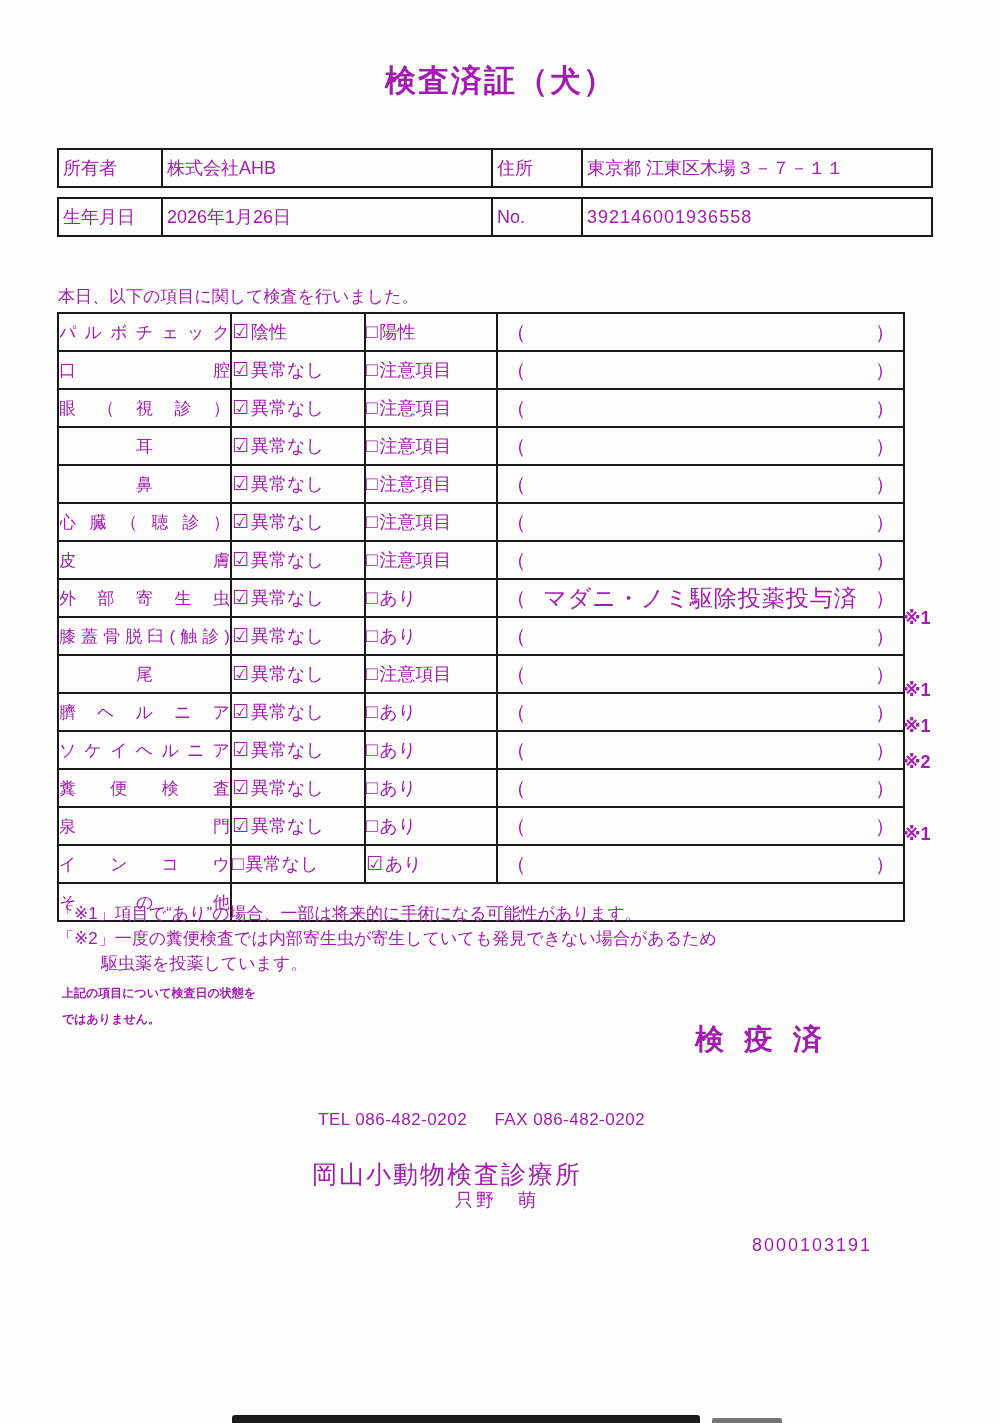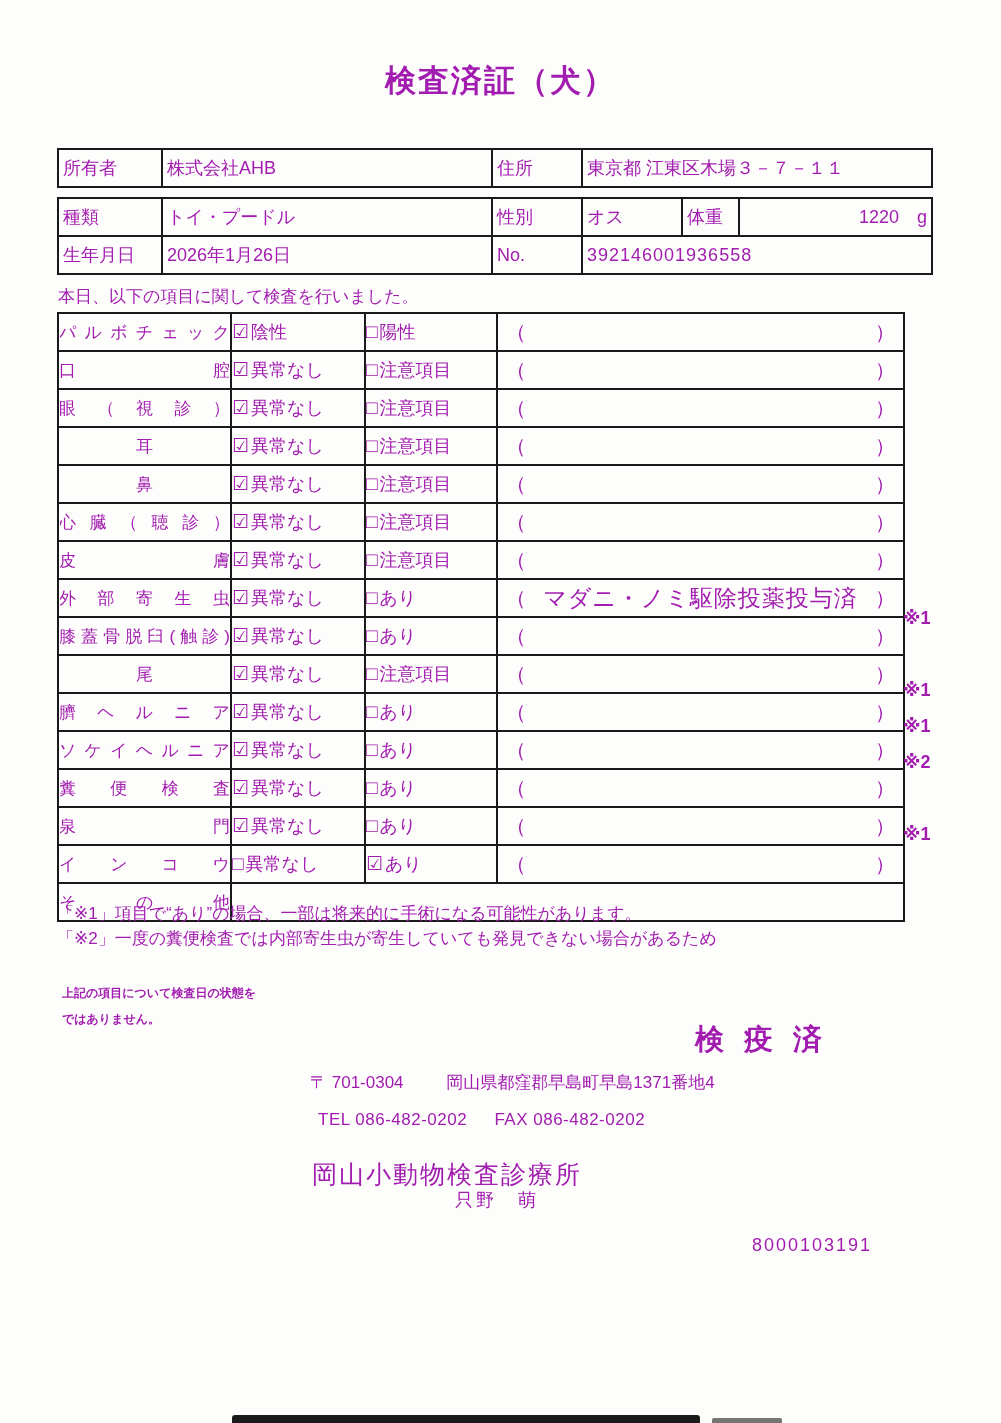--- a/index.html
+++ b/index.html
@@ -92,33 +92,20 @@
   <table class="tbl dog-tbl">
     <colgroup>
         <col style="width:104px">
         <col style="width:330px">
         <col style="width:90px">
         <col style="width:100px">
         <col style="width:57px">
         <col style="width:193px">
       </colgroup>
     <tbody>
-        <tr>
-      <td class="hd">種類</td>
-      <td class="val">トイ・プードル</td>
-      <td class="hd">性別</td>
-      <td class="val">オス</td>
-      <td class="hd">体重</td>
-      <td class="val weight">
-        <div class="wcell">
-          <span class="wv">1220</span>
-          <span class="wu">g</span>
-        </div>
-      </td>
-    </tr>
     <tr>
       <td class="hd">生年月日</td>
       <td class="val">2026年1月26日</td>
       <td class="hd">No.</td>
       <td class="val num" colspan="3">392146001936558</td>
     </tr>
   </tbody>
     </table>
 
   <div class="intro">本日、以下の項目に関して検査を行いました。</div>
@@ -317,33 +304,30 @@
       <span class="note" style="top:367px">※1</span>
       <span class="note" style="top:403px">※1</span>
       <span class="note" style="top:439px">※2</span>
       <span class="note" style="top:511px">※1</span>
     </div>
   </div>
 
   <div class="notes">
     <div>「※1」項目で“あり”の場合、一部は将来的に手術になる可能性があります。</div>
     <div>「※2」一度の糞便検査では内部寄生虫が寄生していても発見できない場合があるため</div>
+    <div class="indent">駆虫薬を投薬しています。</div>
   </div>
 
   <div class="disclaimer">
     <div>上記の項目について検査日の状態を</div>
     <div>ではありません。</div>
   </div>
 
   <div class="stamp">検 疫 済</div>
 
-  <div class="postal-line">
-    <span>〒 701-0304</span>
-    <span class="addr">岡山県都窪郡早島町早島1371番地4</span>
-  </div>
 
   <div class="tel-line">
     <span>TEL 086-482-0202</span>
     <span class="fax">FAX 086-482-0202</span>
   </div>
 
   <div class="clinic">岡山小動物検査診療所</div>
   <div class="vet">只野　萌</div>
   <div class="serial">8000103191</div>
 

